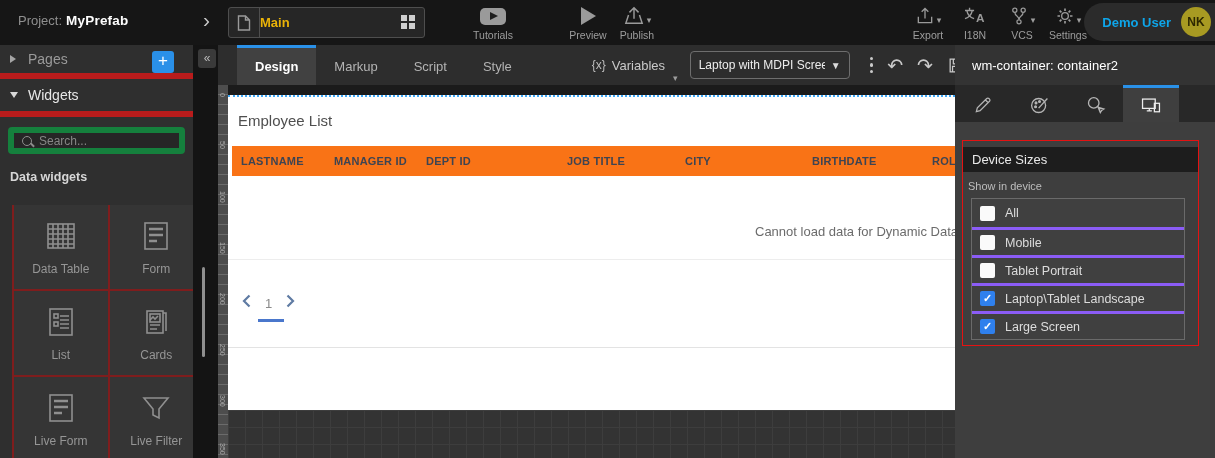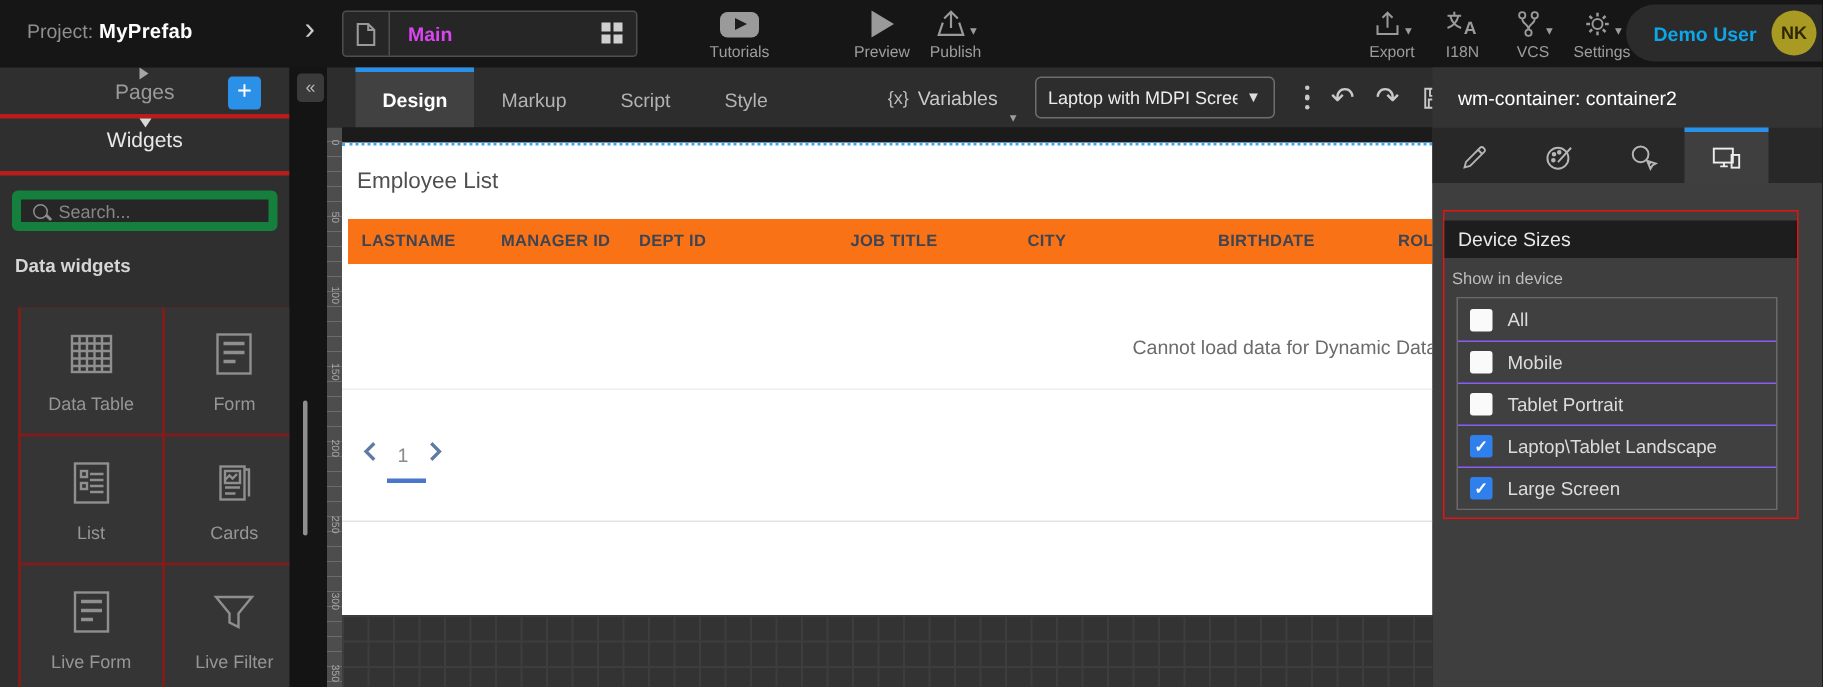--- a/index.html
+++ b/index.html
@@ -10,42 +10,42 @@
 
   
   #topbar { left:0; top:0; width:1215px; height:45px; background:#161616; }
   .proj { left:18px; top:13px; font-size:13px; color:#8f8f8f; }
   .proj b { color:#fdfdfd; font-weight:700; font-size:13.5px; margin-left:4px; letter-spacing:.2px;}
   .proj-chev { left:203px; top:8px; color:#c9c9c9; font-size:21px; }
   .maintab { left:228px; top:7px; width:197px; height:31px; background:#262626;
     border:1px solid #4e4e4e; border-radius:3px; display:flex; align-items:center; }
   .maintab .pgcell { width:31px; height:100%; border-right:1px solid #4e4e4e;
     display:flex; align-items:center; justify-content:center; }
-  .maintab .lbl { color:#d946ef; font-size:13px; font-weight:700; margin-left:12px; }
+  .maintab .lbl { color:#eab308; font-size:13px; font-weight:700; }
   .gridico { margin-left:auto; margin-right:8px; width:15px; height:15px;
     display:grid; grid-template-columns:6px 6px; grid-template-rows:6px 6px; gap:2px; }
   .gridico i { background:#cfcfcf; display:block; }
   .tbact { top:5px; width:62px; text-align:center; color:#9d9d9d; font-size:10.5px; }
   .tbact .ic { height:22px; display:flex; align-items:center; justify-content:center; margin-bottom:2px; }
   .tbact .cap { display:block; }
   .ytico { width:26px; height:17px; background:#9a9a9a; border-radius:5px; position:relative; }
   .ytico:after { content:""; position:absolute; left:10px; top:4.5px; border-left:8px solid #1d1d1d;
     border-top:4px solid transparent; border-bottom:4px solid transparent; }
   .playico { width:0; height:0; border-left:15px solid #9a9a9a;
     border-top:9px solid transparent; border-bottom:9px solid transparent; }
   .minichev { color:#9d9d9d; font-size:9px; margin-left:2px; align-self:flex-end; padding-bottom:2px;}
   .userpill { right:0; top:3px; height:38px; min-width:114px; background:#2b2b2b;
     border-radius:19px 0 0 19px; display:flex; align-items:center; padding:0 4px 0 18px; gap:10px;}
   .userpill .uname { color:#0ea5e9; font-size:13px; font-weight:700; }
   .avatar { width:30px; height:30px; border-radius:50%; background:#a89a22; color:#2e2800;
     font-size:12px; font-weight:700; display:flex; align-items:center; justify-content:center; }
 
   
   #sidebar { left:0; top:45px; width:193px; height:413px; background:#2f2f2f; }
-  .siderow { position:relative; display:flex; align-items:center; border-bottom:3px solid #b91c1c;flex-direction:column; }
+  .siderow { position:relative; display:flex; align-items:center; border-bottom:6px solid #b91c1c; }
   .r-pages { height:34px; }
   .r-widgets { height:38px; }
   .tri-r { width:0; height:0; border-left:6px solid #a5a5a5; border-top:4px solid transparent;
     border-bottom:4px solid transparent; margin:0 12px 0 10px; }
   .tri-d { width:0; height:0; border-top:6px solid #d8d8d8; border-left:4px solid transparent;
     border-right:4px solid transparent; margin:0 10px 0 10px; }
   .r-pages .t { color:#9a9a9a; font-size:14px; }
   .r-widgets .t { color:#e8e8e8; font-size:14px; }
   .addbtn { position:absolute; right:19px; top:6px; width:22px; height:22px; background:#2a90e8;
     border-radius:3px; color:#fff; font-size:17px; line-height:20px; text-align:center; }
@@ -126,21 +126,21 @@
     border-top:3px solid transparent; }
   .ptab svg { stroke:#b5b5b5; fill:none; stroke-width:1.5; }
   .ptab.active { background:#3f3f3f; border-top:3px solid #2a91e8; }
   .ptab.active svg { stroke:#ededed; }
   .redbox { left:7px; top:95px; width:237px; height:206px; border:1px solid #e51212; }
   .dsbar { left:8px; top:102px; width:235px; height:25px; background:#1d1d1d; color:#e9e9e9;
     font-size:13px; display:flex; align-items:center; padding-left:9px; }
   .showlbl { left:13px; top:135px; color:#bdbdbd; font-size:11px; }
   .devlist { left:16px; top:153px; width:214px; border:1px solid #6a6a6a; }
   .devrow { height:28px; display:flex; align-items:center; gap:10px; padding-left:8px;
-    border-top:1px solid #8b5cf6; background:#404040; }
+    border-top:3px solid #8b5cf6; background:#404040; }
   .devrow:first-child { border-top:0; }
   .cbox { width:15px; height:15px; border-radius:2px; background:#fafafa; flex:0 0 auto;
     display:flex; align-items:center; justify-content:center; }
   .devrow.checked .cbox { background:#2f80ed; }
   .devrow.checked .cbox:after { content:"\2713"; color:#fff; font-size:11px; font-weight:700; }
   .devlbl { color:#dcdcdc; font-size:12.5px; }
 </style>
 </head>
 <body>
 

